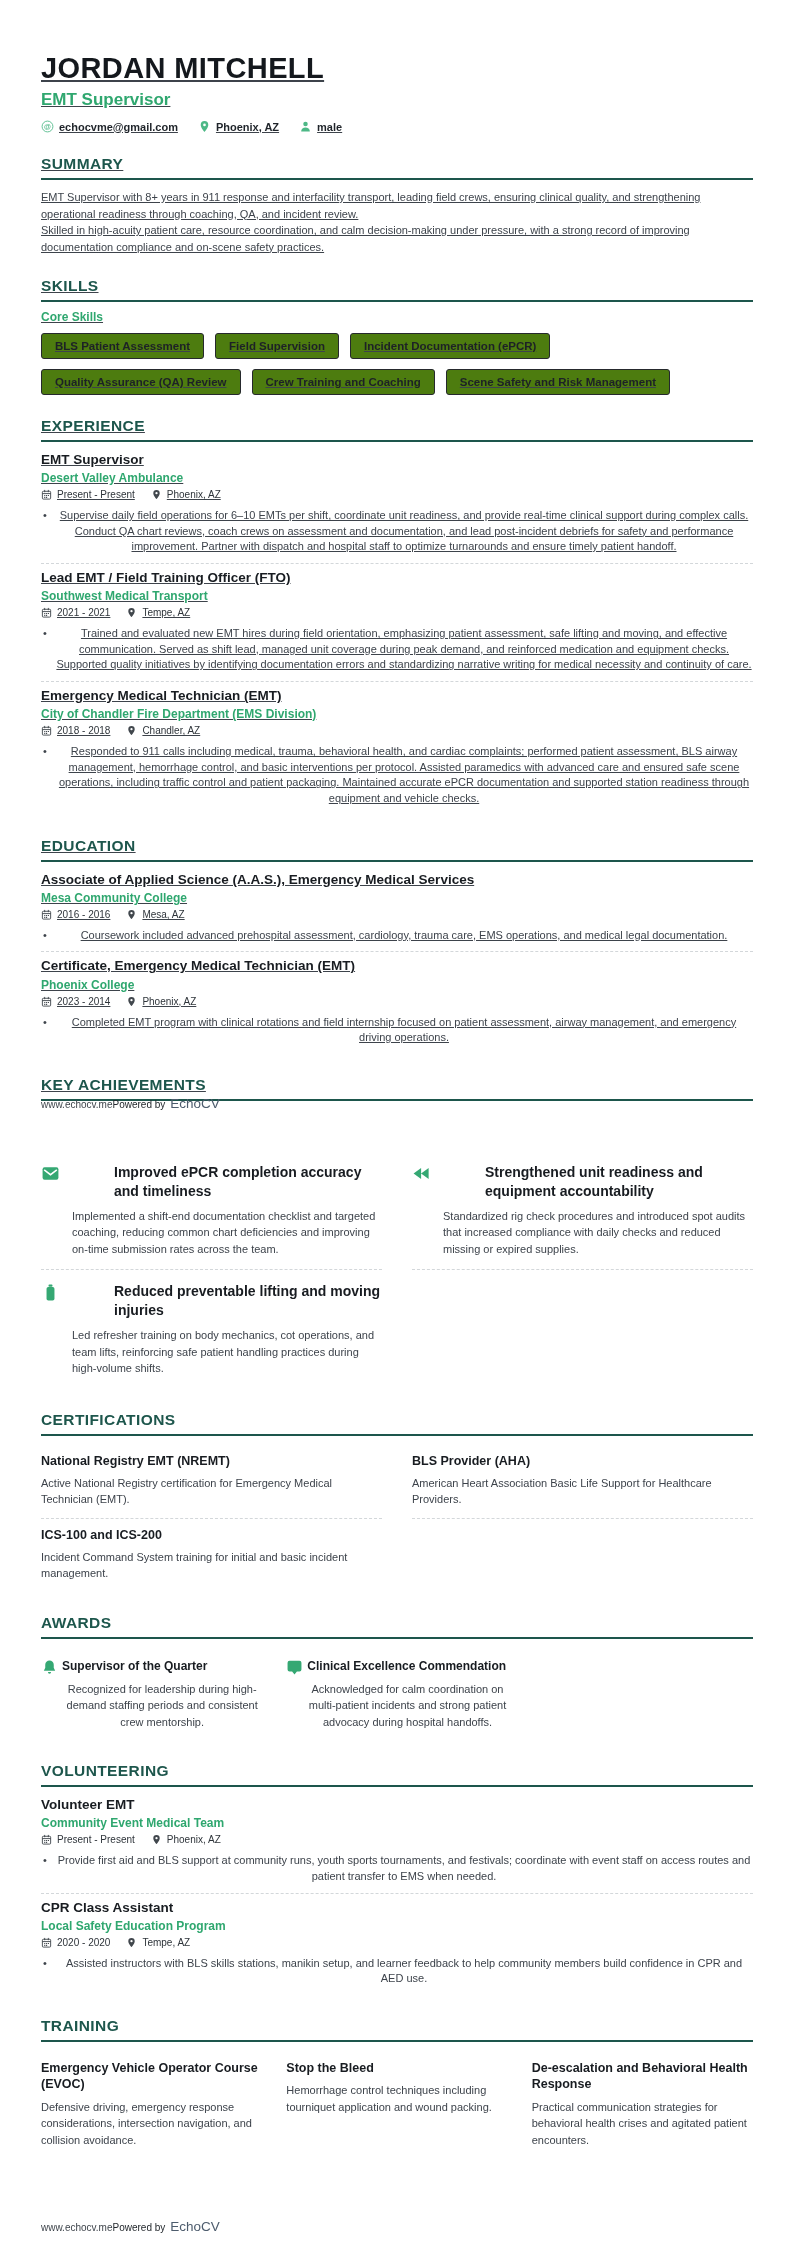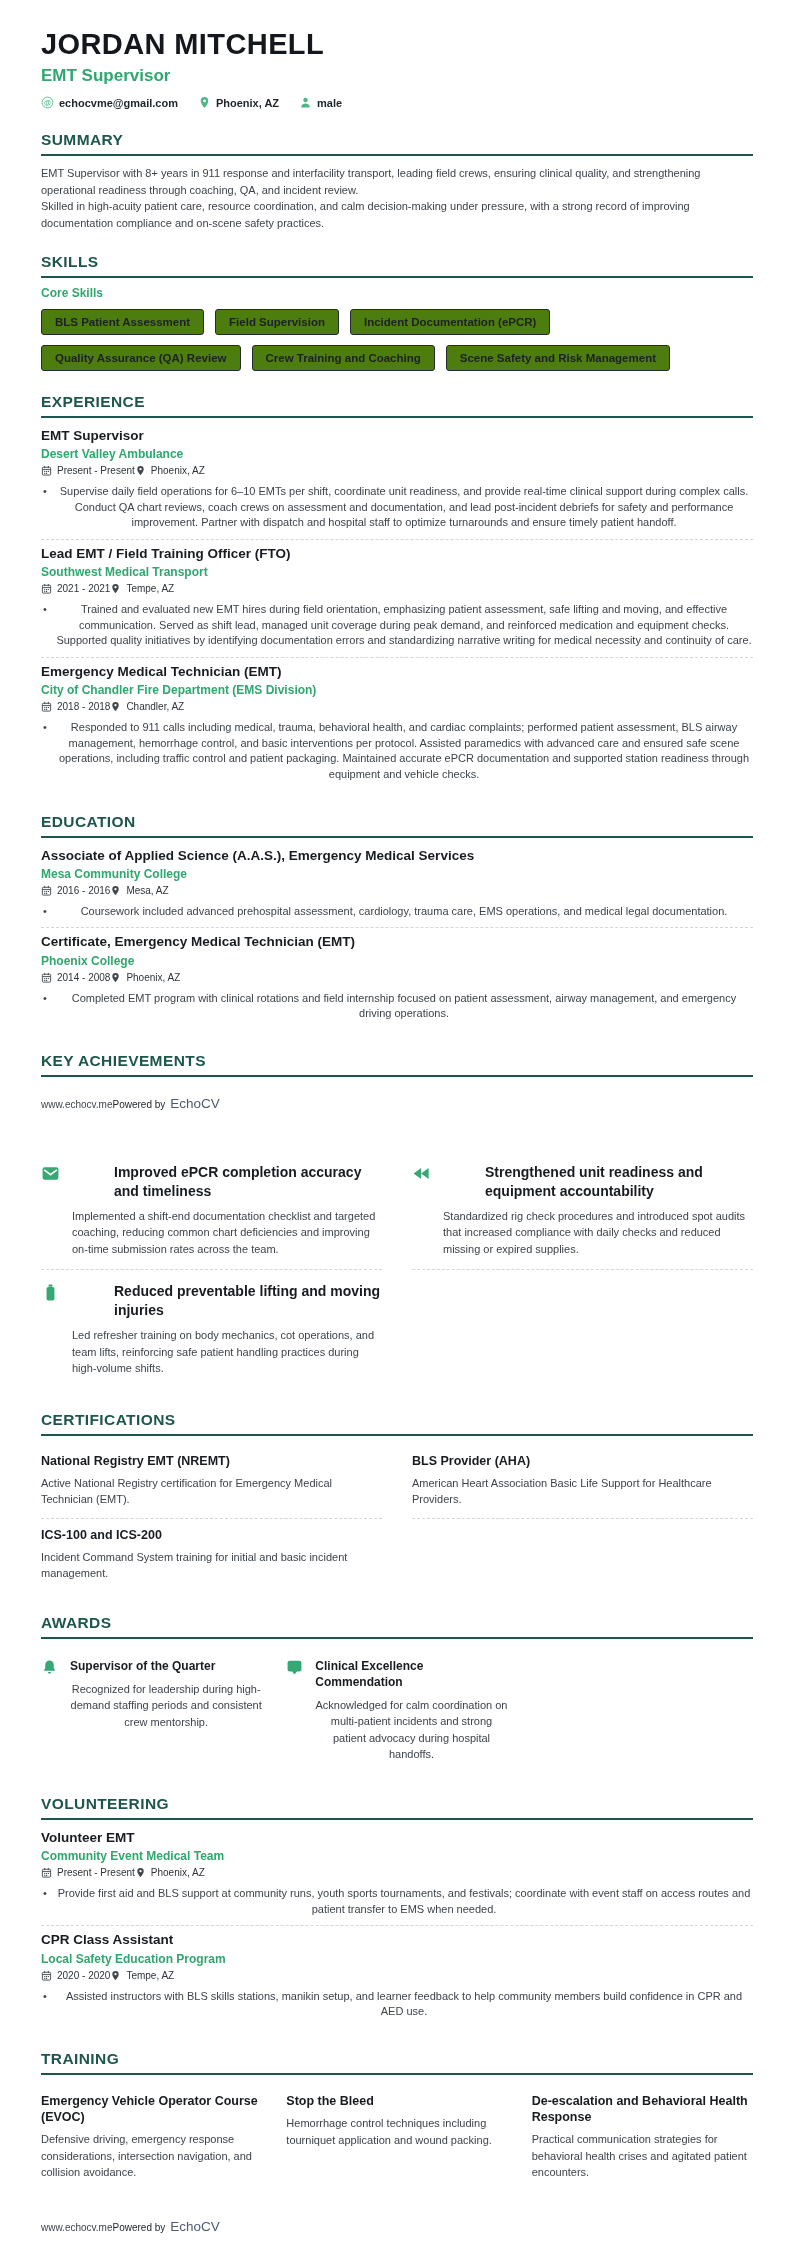--- a/index.html
+++ b/index.html
@@ -11,21 +11,21 @@
     -webkit-font-smoothing: antialiased;
   }
   .page {
     width: 794px;
     height: 1123px;
     position: relative;
     overflow: hidden;
     background: #fff;
   }
   .content { padding: 0 41px; }
-  .page1 .content { padding-top: 28px; }
+  .page1 .content { padding-top: 52px; text-decoration: underline; }
   .page2 .content { padding-top: 28px; }
 
   
   .name { font-size: 29px; font-weight: bold; color: #14181d; letter-spacing: 0.4px; }
   .job-title { font-size: 17px; font-weight: bold; color: #2fa76f; margin-top: 5px; }
   .contact-row { display: flex; align-items: center; gap: 20px; margin-top: 10px; }
   .contact-item { display: flex; align-items: center; gap: 5px; font-size: 11px; font-weight: bold; color: #1f242a; }
   .contact-item .icon { color: #4db886; }
 
   
@@ -52,21 +52,21 @@
     padding: 6px 13px; font-size: 11.5px; font-weight: bold; color: #1d2126;
     background: #4d7c0f;
   }
 
   
   .entries { margin-top: 4px; }
   .entry { padding: 6px 0 8px; border-bottom: 1px dashed #d3d7da; }
   .entry:last-child { border-bottom: none; }
   .entry-title { font-size: 13.5px; font-weight: bold; color: #181c21; line-height: 1.2; }
   .entry-company { font-size: 12px; font-weight: bold; color: #2fa76f; margin-top: 3px; }
-  .entry-meta { display: flex; align-items: flex-start; gap: 0; margin-top: 4px; }
+  .entry-meta { display: flex; align-items: flex-start; gap: 16px; margin-top: 4px; }
   .meta-item { display: flex; align-items: center; gap: 5px; font-size: 10px; color: #2e343a; }
   .meta-item .icon { width: 11px; height: 11px; color: #41474d; }
   .bullets { list-style: none; margin-top: 8px; text-align: center; }
   .bullets li {
     position: relative; padding-left: 14px;
     font-size: 11px; line-height: 1.42; color: #3d434b;
   }
   .bullets li::before { content: "•"; position: absolute; left: 2px; top: 0; color: #3d434b; }
 
   
@@ -80,21 +80,21 @@
   .ach-title { font-size: 14px; font-weight: bold; color: #181c21; line-height: 1.35; padding-left: 42px; }
   .ach-desc { font-size: 11px; line-height: 1.5; color: #3d434b; margin-top: 7px; }
 
   
   .cert-item { padding: 9px 0 10px; border-bottom: 1px dashed #d3d7da; }
   .cert-item:last-child { border-bottom: none; }
   .cert-title { font-size: 12.5px; font-weight: bold; color: #181c21; }
   .cert-desc { font-size: 11px; line-height: 1.5; margin-top: 7px; }
 
   
-  .award-item { display: flex; gap: 12px; padding: 10px 0; }
+  .award-item { display: flex; gap: 4px; padding: 10px 0; }
   .award-icon { width: 17px; height: 17px; color: #35a873; margin-top: 1px; }
   .award-title { font-size: 12px; font-weight: bold; color: #181c21; line-height: 1.35; }
   .award-desc { font-size: 11px; line-height: 1.5; margin-top: 7px; text-align: center; }
 
   
   .training-item { padding: 9px 0; }
   .training-title { font-size: 12.5px; font-weight: bold; color: #181c21; line-height: 1.3; }
   .training-desc { font-size: 11px; line-height: 1.5; margin-top: 6px; }
 
   
@@ -305,21 +305,21 @@
             <div class="entry-meta">
               <span class="meta-item">
                 <span class="icon">
                   <svg viewBox="0 0 24 24">
                     <rect x="3" y="5" width="18" height="17" rx="2" fill="none" stroke="currentColor" stroke-width="2"></rect>
                     <path d="M3 10h18" stroke="currentColor" stroke-width="2"></path>
                     <path d="M8 2v5M16 2v5" stroke="currentColor" stroke-width="2"></path>
                     <path fill="currentColor" d="M7 13h2.4v2.4H7zM11 13h2.4v2.4H11zM15 13h2.4v2.4H15zM7 17h2.4v2.4H7zM11 17h2.4v2.4H11z"></path>
                   </svg>
                 </span>
-                <span>2014 - 2008</span>
+                <span>2023 - 2014</span>
               </span>
               <span class="meta-item">
                 <span class="icon">
                   <svg viewBox="0 0 24 24" fill="currentColor">
                     <path d="M12 2a7 7 0 0 0-7 7c0 5.2 7 13 7 13s7-7.8 7-13a7 7 0 0 0-7-7zm0 9.5A2.5 2.5 0 1 1 12 6.5a2.5 2.5 0 0 1 0 5z"></path>
                   </svg>
                 </span>
                 <span>Phoenix, AZ</span>
               </span>
             </div>

